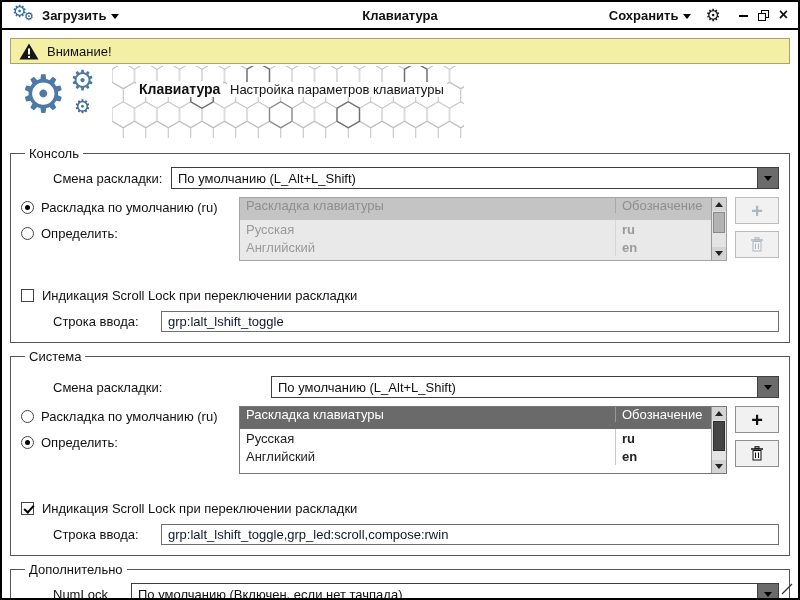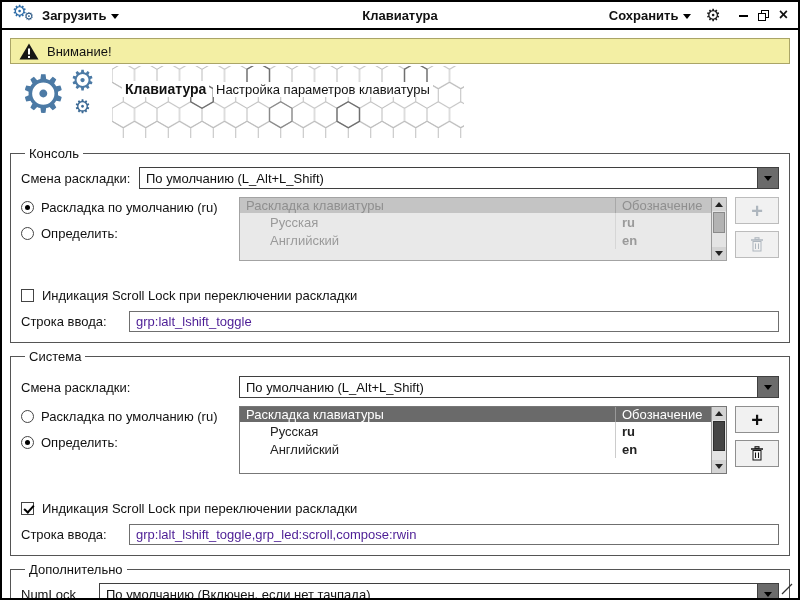--- a/index.html
+++ b/index.html
@@ -25,53 +25,53 @@
   
   .warnbar{margin:8px 8px 0;height:26px;background:#f3efa4;border:1px solid #aaa567;display:flex;align-items:center;gap:8px;padding:0 8px;}
 
   
   .header{position:relative;height:74px;margin:2px 8px 0;overflow:hidden;}
   .hexes{position:absolute;left:102px;top:0;}
   .logo{position:absolute;left:8px;top:0;width:94px;height:72px;color:#4c7aa5;}
   .logo .g1{position:absolute;left:2px;top:-4px;font-size:52px;line-height:64px;}
   .logo .g2{position:absolute;left:52px;top:0px;font-size:28px;line-height:30px;}
   .logo .g3{position:absolute;left:56px;top:30px;font-size:19px;line-height:22px;color:#3c6a95;}
-  .header-text{position:absolute;left:112px;top:15px;z-index:1;}
+  .header-text{position:absolute;left:126px;top:15px;z-index:1;}
   .header-title{font-weight:bold;font-size:14px;margin-bottom:7px;background:#fff;display:inline-block;padding:0 3px;}
   .header-sub{font-size:13px;background:#fff;display:inline-block;padding:0 3px;}
 
   
   fieldset{margin:6px 8px 0;border:1px solid #555;padding:6px 10px 10px;}
   legend{padding:0 4px;margin-left:4px;}
   .row{display:flex;align-items:center;}
   .mt6{margin-top:6px;}.mt8{margin-top:8px;}
-  .lbl{flex:0 0 auto;}
+  .lbl{flex:0 0 auto;margin-left:32px;}
   .lbl-c1{width:118px;}
   .lbl-sys{width:218px;}
   .lbl-in{width:108px;}
   .lbl-num{width:78px;}
 
   .dropdown{flex:1;height:22px;border:1px solid #3f3f3f;background:#fff;display:flex;align-items:center;overflow:hidden;cursor:pointer;}
   .dd-value{padding-left:6px;flex:1;white-space:nowrap;overflow:hidden;}
   .dd-btn{width:21px;align-self:stretch;background:#6b6b6b;border-left:1px solid #3f3f3f;display:flex;align-items:center;justify-content:center;flex:0 0 auto;}
   .dd-btn .caret{margin-top:1px;}
 
   .mid{display:flex;margin-top:8px;align-items:flex-start;}
   .radios{width:218px;padding-top:3px;flex:0 0 auto;}
   .radio-row{display:flex;align-items:center;gap:7px;margin-bottom:11px;cursor:pointer;}
   .radio{width:13px;height:13px;border:1px solid #444;border-radius:50%;background:#fff;position:relative;flex:0 0 auto;}
   .radio.sel::after{content:"";position:absolute;left:3px;top:3px;width:5px;height:5px;border-radius:50%;background:#000;}
 
   .tablebox{flex:1;display:flex;border:1px solid #777;height:64px;background:#fff;overflow:hidden;}
   .sys-mid .tablebox{height:68px;}
   .tbl{flex:1;display:flex;flex-direction:column;overflow:hidden;}
-  .t-head{display:flex;background:#6a6a6a;color:#fff;height:15px;align-items:flex-start;flex:0 0 auto;}
+  .t-head{display:flex;background:#6a6a6a;color:#fff;height:22px;align-items:flex-start;flex:0 0 auto;}
   .t-c1{flex:1;padding-left:6px;display:flex;align-items:center;overflow:hidden;white-space:nowrap;}
   .t-c2{width:96px;padding-left:6px;border-left:1px solid #999;display:flex;align-items:center;flex:0 0 auto;}
-  .t-row{display:flex;height:18px;align-items:stretch;color:#222;padding-left:24px;}
+  .t-row{display:flex;height:18px;align-items:stretch;color:#222;}
   .t-row .t-c2{border-left:1px solid #ccc;font-weight:bold;}
   .vscroll{width:15px;border-left:1px solid #999;background:#e4e4e4;display:flex;flex-direction:column;flex:0 0 auto;}
   .sb-btn{height:13px;background:#d4d4d4;display:flex;align-items:center;justify-content:center;flex:0 0 auto;cursor:pointer;}
   .tri-up{width:0;height:0;border-bottom:5px solid #222;border-left:4px solid transparent;border-right:4px solid transparent;}
   .tri-dn{width:0;height:0;border-top:5px solid #222;border-left:4px solid transparent;border-right:4px solid transparent;}
   .sb-track{flex:1;position:relative;}
   .sb-thumb{position:absolute;left:1px;right:1px;top:1px;height:58%;background:#b3b3b3;border:1px solid #8a8a8a;cursor:grab;}
   .sys-mid .sb-thumb{background:#454545;border-color:#2e2e2e;height:75%;}
 
   
@@ -85,21 +85,21 @@
   .icon-btn{height:27px;border:1px solid #8f8f8f;background:#f1f1f1;display:flex;align-items:center;justify-content:center;color:#111;cursor:pointer;}
   .icon-btn .plus{font-size:20px;font-weight:bold;line-height:1;}
   .disabled-btns .icon-btn{color:#aeb6be;border-color:#bcbcbc;}
 
   .cb-row{margin-top:27px;display:flex;align-items:center;}
   .cb-group{display:flex;align-items:center;}
   .cb-group.first{width:402px;flex:0 0 auto;}
   .checkbox{width:13px;height:13px;border:1px solid #444;background:#fff;position:relative;margin-right:8px;flex:0 0 auto;cursor:pointer;}
   .checkbox.checked::after{content:"";position:absolute;left:2px;top:2px;width:8px;height:4px;border-left:2px solid #000;border-bottom:2px solid #000;transform:rotate(-48deg);}
 
-  .input{flex:1;height:21px;border:1px solid #6f6f6f;padding:0 6px;font:inherit;color:#4c1d95;background:#fff;}
+  .input{flex:1;height:21px;border:1px solid #6f6f6f;padding:0 6px;font:inherit;color:#0f172a;background:#fff;}
 
   .resize{position:absolute;right:5px;bottom:3px;}
 </style>
 </head>
 <body>
 
 <div class="window">
 
   <div class="titlebar">
     <div class="tb-title">Клавиатура</div>

